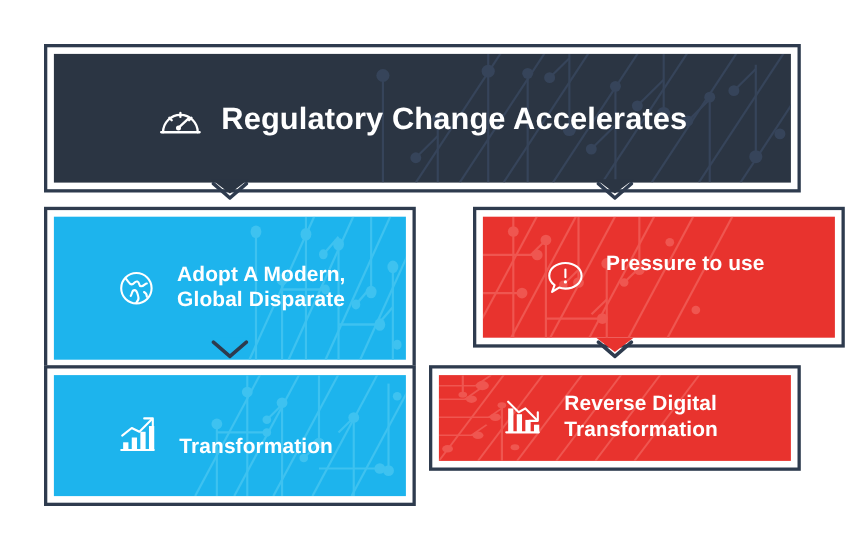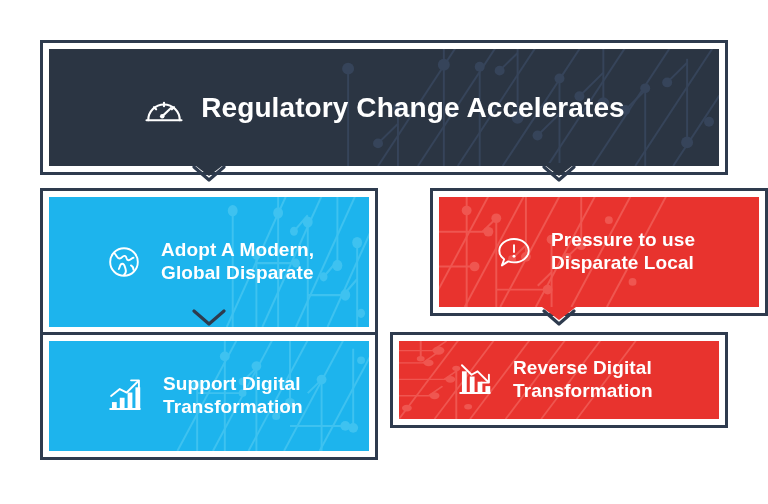--- a/index.html
+++ b/index.html
@@ -294,21 +294,21 @@
       <div class="content">
         <span class="icon-wrap">
           <svg width="38" height="38" viewBox="0 0 44 44" fill="none" stroke="#ffffff" stroke-width="2.2" stroke-linecap="round" stroke-linejoin="round">
             <path d="M22 7 C31.5 7 39 13 39 20.5 C39 28 31.5 34 22 34 C19.6 34 17.3 33.6 15.3 32.9 L8 37.5 L10.6 30.4 C7.1 27.9 5 24.4 5 20.5 C5 13 12.5 7 22 7 Z"></path>
             <path d="M22 14 L22 22"></path>
             <circle cx="22" cy="27" r="1.7" fill="#ffffff" stroke="none"></circle>
           </svg>
         </span>
         <span class="card-title">
           <span>Pressure to use</span><br>
-          <span>Disparate Local</span><br>
+          <br>
         </span>
       </div>
 
     </div>
   </div>
 
   <div class="card row-card blue card-r2c1">
     <div class="card-inner">
 
       <div class="circuit">
@@ -353,21 +353,21 @@
             <path d="M6 38 L40 38"></path>
             <rect x="8" y="30" width="5.5" height="8" fill="#ffffff" stroke="none"></rect>
             <rect x="17" y="25" width="5.5" height="13" fill="#ffffff" stroke="none"></rect>
             <rect x="26" y="19" width="5.5" height="19" fill="#ffffff" stroke="none"></rect>
             <rect x="35" y="13" width="5.5" height="25" fill="#ffffff" stroke="none"></rect>
             <path d="M7 23 L17 15 L25 19 L38 6"></path>
             <path d="M30 5 L39 5 L39 14"></path>
           </svg>
         </span>
         <span class="card-title">
-          <span>Support Digital</span><br>
+          <br>
           <span>Transformation</span>
         </span>
       </div>
 
     </div>
   </div>
 
   <div class="card row-card red card-r2c2">
     <div class="card-inner">
 

